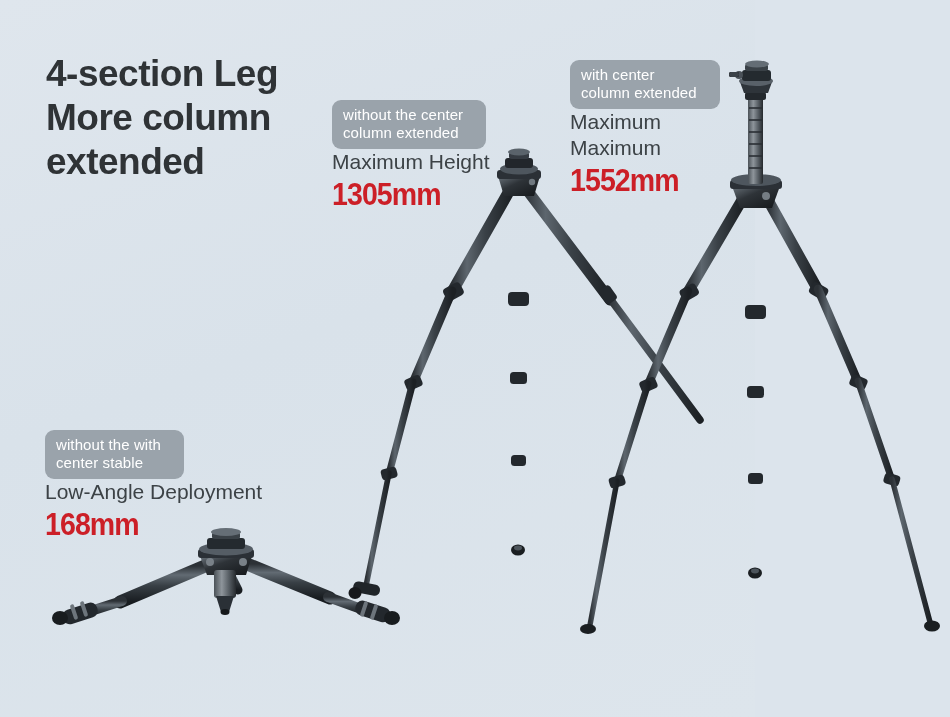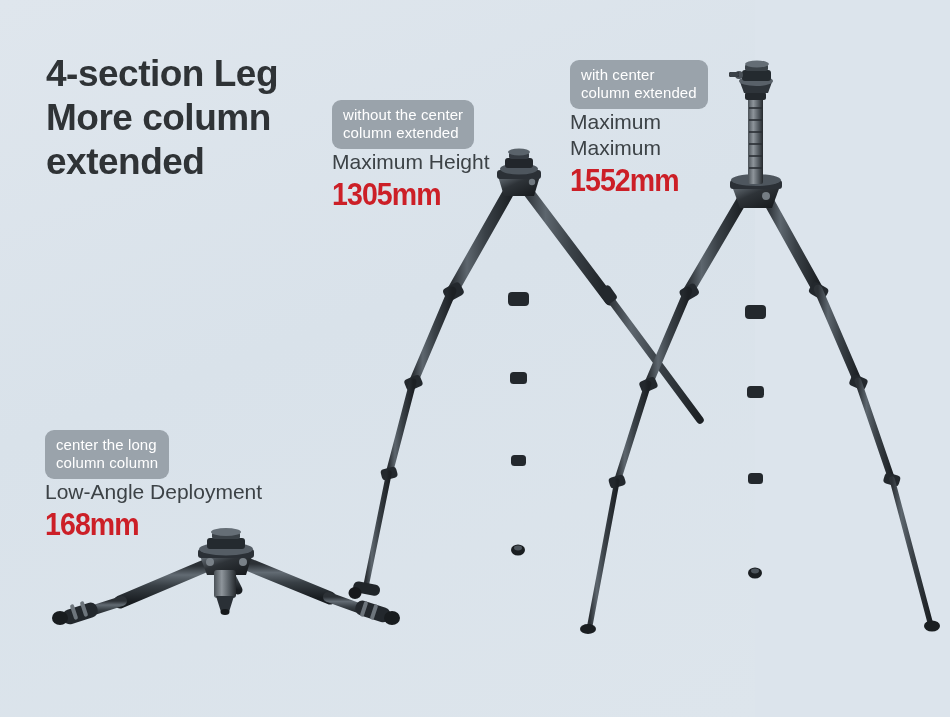--- a/index.html
+++ b/index.html
@@ -33,21 +33,21 @@
     letter-spacing: -0.5px;
   }
   .headline .ln { display: block; white-space: nowrap; }
 
   .callout { position: absolute; }
   .badge {
     display: inline-block;
     background: #9aa3ab;
     color: #ffffff;
     border-radius: 9px;
-    padding: 6px 11px 7px 11px;
+    padding: 6px 23px 7px 11px;
     font-size: 15px;
     line-height: 18px;
     font-weight: 400;
     letter-spacing: 0.1px;
   }
   .badge .ln { display: block; white-space: nowrap; }
   .sub {
     color: #3c4246;
     font-size: 21px;
     line-height: 26px;
@@ -311,22 +311,22 @@
     </div>
     <div class="sub">
       <span class="ln">Maximum</span>
       <span class="ln">Maximum</span>
     </div>
     <div class="value">1552mm</div>
   </div>
 
   <div class="callout" id="callout-low">
     <div class="badge">
-      <span class="ln">center the long</span>
-      <span class="ln">column column</span>
+      <span class="ln">without the with</span>
+      <span class="ln">center stable</span>
     </div>
     <div class="sub">
       <span class="ln">Low-Angle Deployment</span>
     </div>
     <div class="value">168mm</div>
   </div>
 
 </div>
 
 </body></html>

